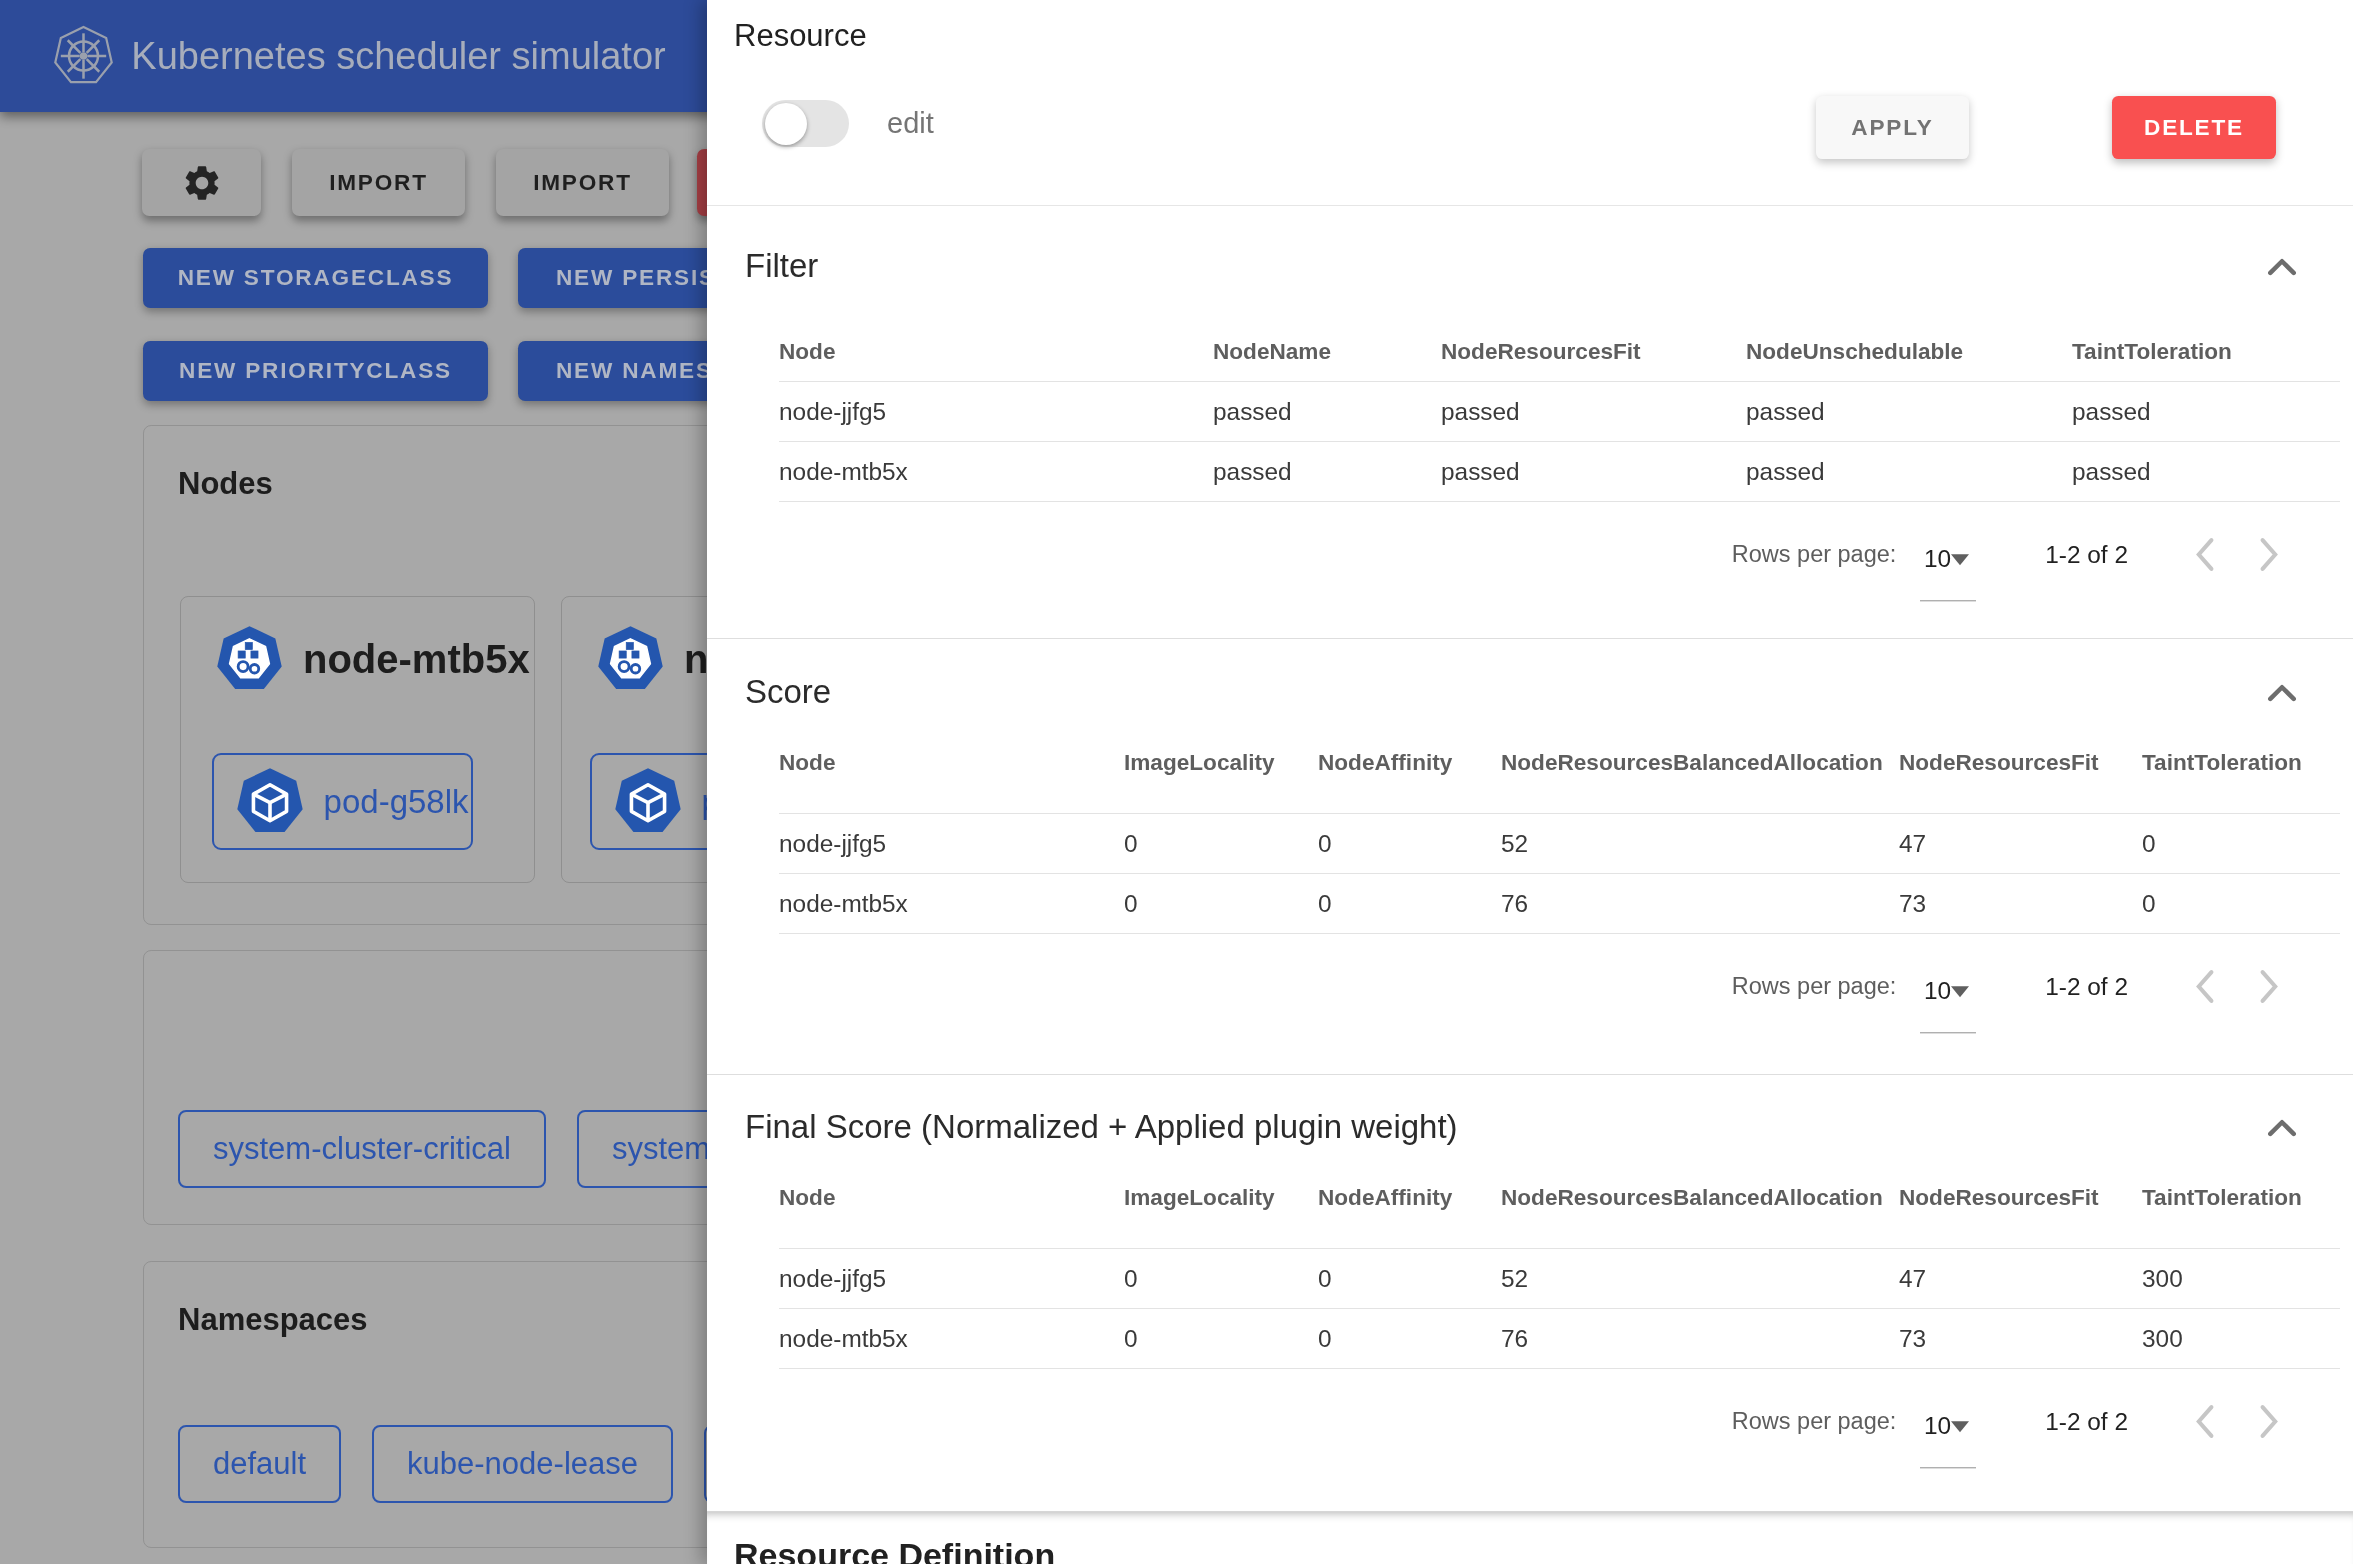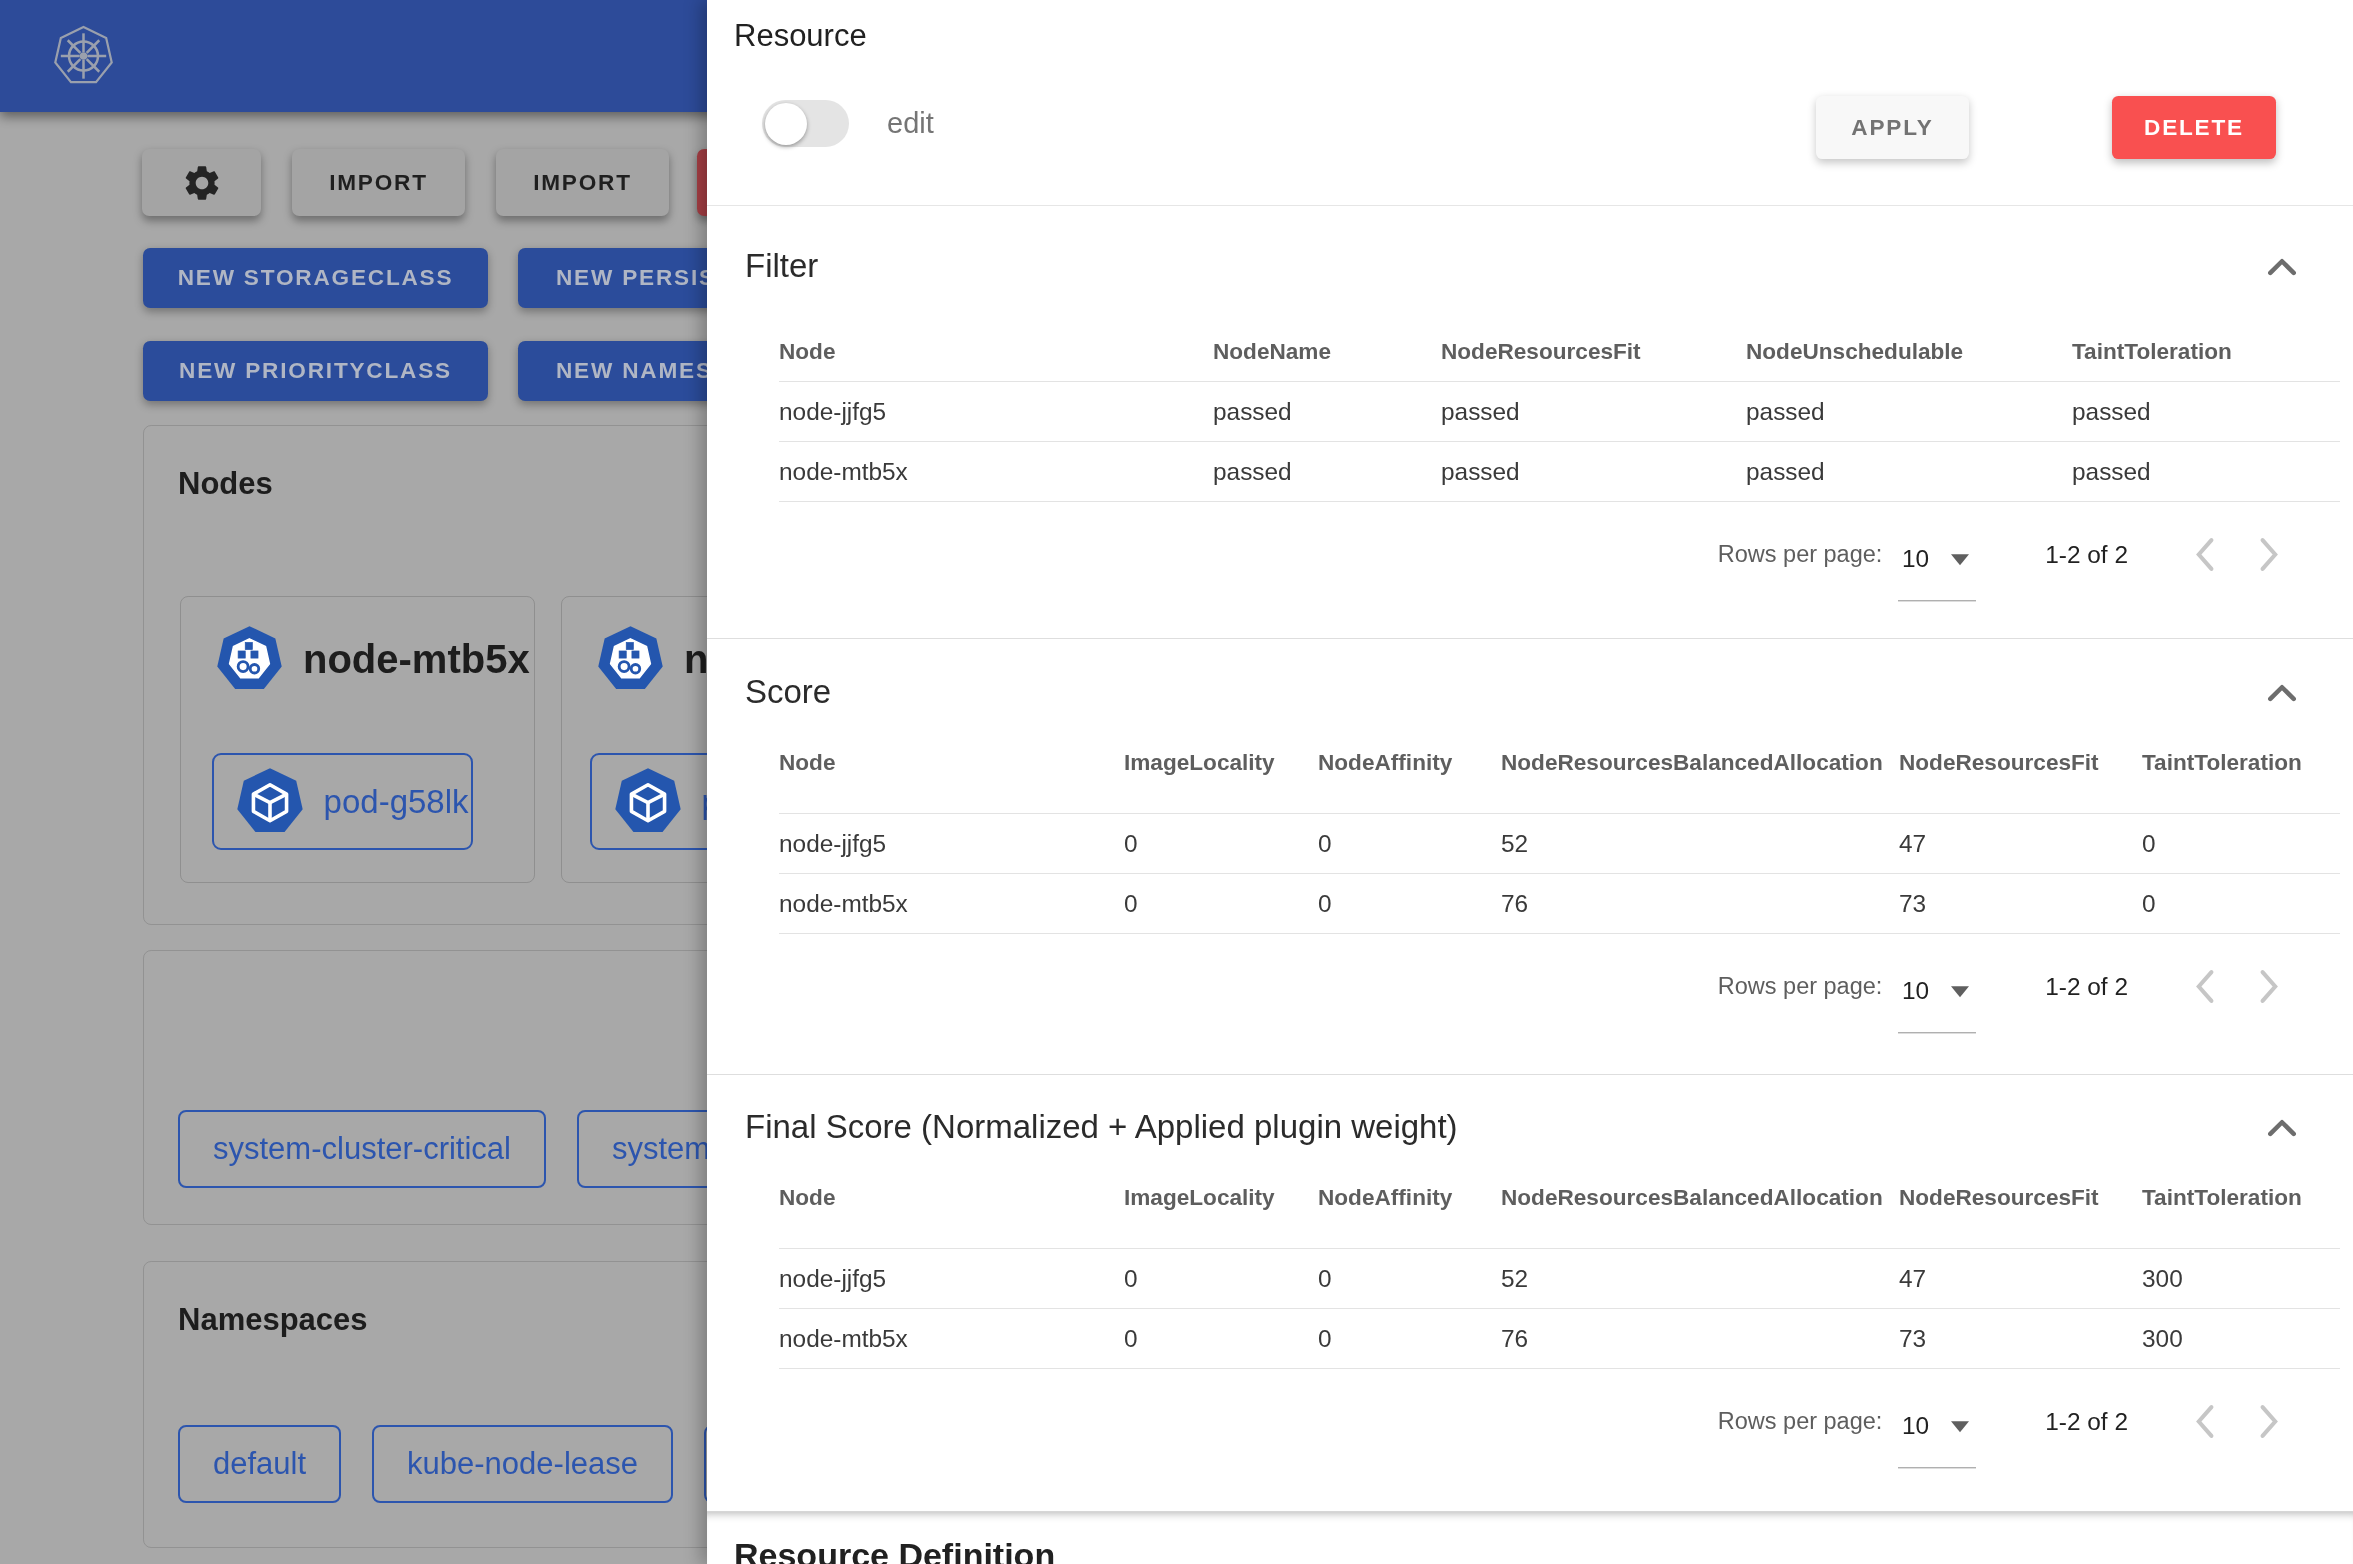--- a/index.html
+++ b/index.html
@@ -109,21 +109,21 @@
   .thead{height:58px;margin-top:36px;}
   .thead-tall{height:100px;margin-top:0;}
   .th{font-size:22.6px;font-weight:bold;color:#5e5e5e;white-space:nowrap;}
   .td{font-size:24.4px;color:#3a3a3a;white-space:nowrap;}
   .drow{height:59px;}
   .pagination{
     display:flex;justify-content:flex-end;align-items:center;height:58px;margin:23.5px 65px 0 0;
   }
   .pg-label{font-size:23.5px;color:#5e5e5e;}
   .pg-select{
-    display:flex;align-items:center;gap:22px;margin-left:16px;cursor:pointer;
+    display:flex;align-items:center;margin-left:24px;cursor:pointer;
     border-bottom:1.8px solid #8f8f8f;padding:5.4px 7.2px 27px 3.6px;transform:translateY(16.3px);
   }
   .pg-value{font-size:24.4px;color:#212121;}
   .dd-arrow{width:0;height:0;border-left:9px solid transparent;border-right:9px solid transparent;border-top:11px solid #5f5f5f;}
   .pg-range{font-size:24.4px;color:#212121;margin-left:69px;}
   .pg-nav{background:none;border:none;cursor:default;padding:0;line-height:0;margin-left:22px;}
   .pg-nav.first{margin-left:58px;}
   .rd{
     border-top:1.8px solid #d6d6d6;height:56px;overflow:hidden;
     box-shadow:inset 0 8.1px 9px -6.3px rgba(0,0,0,.28);
@@ -144,20 +144,21 @@
         <line x1="50" y1="14" x2="50" y2="44"></line>
           <line x1="50" y1="56" x2="50" y2="86"></line>
         <line x1="14" y1="50" x2="44" y2="50"></line>
           <line x1="56" y1="50" x2="86" y2="50"></line>
         <line x1="25" y1="25" x2="45" y2="45"></line>
           <line x1="55" y1="55" x2="75" y2="75"></line>
         <line x1="75" y1="25" x2="55" y2="45"></line>
           <line x1="45" y1="55" x2="25" y2="75"></line>
       </g>
     </svg>
+    <span class="appbar-title">Kubernetes scheduler simulator</span>
   </div>
 
   <button class="tbtn gear-btn">
     <svg width="42" height="42" viewBox="0 0 24 24">
       <path fill="#242424" d="M19.14 12.94c.04-.3.06-.61.06-.94 0-.32-.02-.64-.07-.94l2.03-1.58c.18-.14.23-.41.12-.61l-1.92-3.32c-.12-.22-.37-.29-.59-.22l-2.39.96c-.5-.38-1.03-.7-1.62-.94l-.36-2.54c-.04-.24-.24-.41-.48-.41h-3.84c-.24 0-.43.17-.47.41l-.36 2.54c-.59.24-1.13.57-1.62.94l-2.39-.96c-.22-.08-.47 0-.59.22L2.74 8.87c-.12.21-.08.47.12.61l2.03 1.58c-.05.3-.09.63-.09.94s.02.64.07.94l-2.03 1.58c-.18.14-.23.41-.12.61l1.92 3.32c.12.22.37.29.59.22l2.39-.96c.5.38 1.03.7 1.62.94l.36 2.54c.05.24.24.41.48.41h3.84c.24 0 .44-.17.47-.41l.36-2.54c.59-.24 1.13-.56 1.62-.94l2.39.96c.22.08.47 0 .59-.22l1.92-3.32c.12-.22.07-.47-.12-.61l-2.01-1.58zM12 15.6c-1.98 0-3.6-1.62-3.6-3.6s1.62-3.6 3.6-3.6 3.6 1.62 3.6 3.6-1.62 3.6-3.6 3.6z"></path>
     </svg>
   </button>
   <button class="tbtn export-btn">IMPORT</button>
   <button class="tbtn import-btn">IMPORT</button>
   <button class="tbtn red-sliver"></button>

